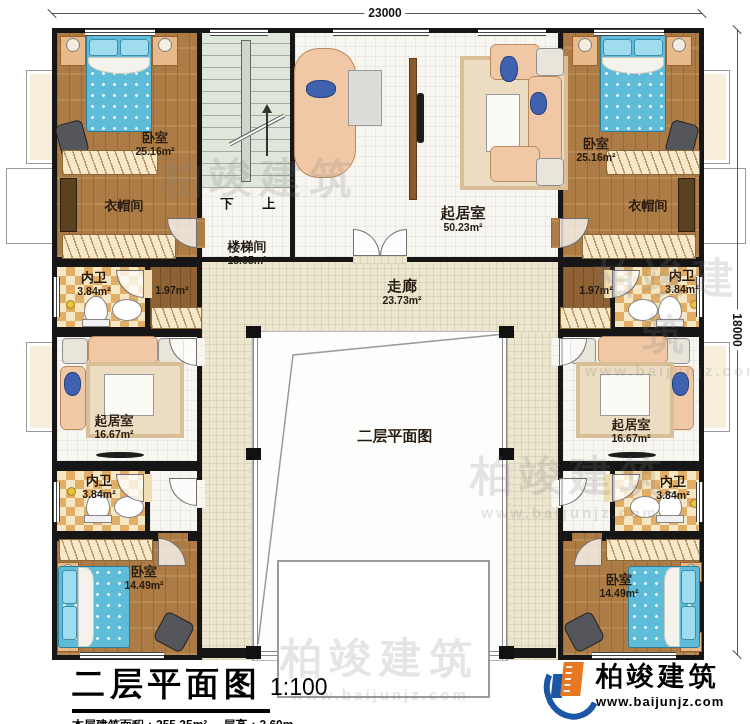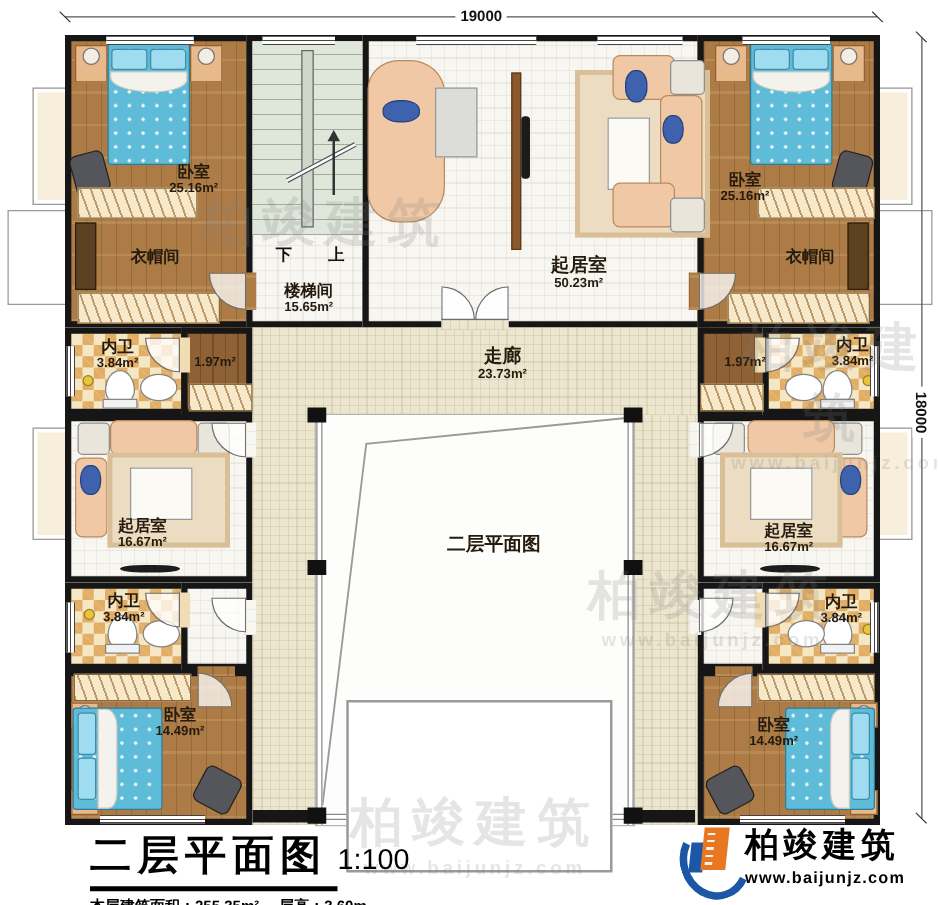--- a/index.html
+++ b/index.html
@@ -272,21 +272,21 @@
 
   <div class="label" style="left:155px;top:144px;">
       <span class="nm">卧室</span>
       <span class="ar">25.16m²</span>
     </div>
   <div class="label" style="left:124px;top:206px;">
       <span class="nm">衣帽间</span>
     </div>
   <div class="sl" style="left:227px;top:204px;">下</div>
   <div class="sl" style="left:269px;top:204px;">上</div>
-  <div class="label" style="left:247px;top:239px;">
+  <div class="label" style="left:247px;top:253px;">
       <span class="nm">楼梯间</span>
       <span class="ar">15.65m²</span>
     </div>
   <div class="label lgB" style="left:463px;top:219px;">
       <span class="nm">起居室</span>
       <span class="ar">50.23m²</span>
     </div>
   <div class="label" style="left:596px;top:150px;">
       <span class="nm">卧室</span>
       <span class="ar">25.16m²</span>
@@ -352,21 +352,21 @@
       <span class="sm">www.baijunjz.com</span>
     </div>
   <div class="wm" style="left:240px;top:630px;width:280px;">
       <span class="big">柏竣建筑</span>
       <span class="sm">www.baijunjz.com</span>
     </div>
 
   <div class="abs dimline" style="left:52px;top:13px;width:650px;height:1px;"></div>
   <div class="tick" style="left:46px;top:13px;transform:rotate(45deg);"></div>
   <div class="tick" style="left:696px;top:13px;transform:rotate(45deg);"></div>
-  <div class="dimtxt" style="left:385px;top:13px;">19000</div>
+  <div class="dimtxt" style="left:385px;top:13px;">23000</div>
   <div class="abs dimline" style="left:737px;top:30px;width:1px;height:625px;"></div>
   <div class="tick" style="left:731px;top:29px;transform:rotate(45deg);"></div>
   <div class="tick" style="left:731px;top:654px;transform:rotate(45deg);"></div>
   <div class="dimtxt" style="left:737px;top:330px;transform:translate(-50%,-50%) rotate(90deg);">18000</div>
 
   <div id="titleblock">
     <div><span id="titlemain">二层平面图</span><span id="titlescale">1:100</span></div>
     <div id="titleline"></div>
     <div id="titlefoot"><span>本层建筑面积：255.35m²</span><span>层高：3.60m</span></div>
   </div>

